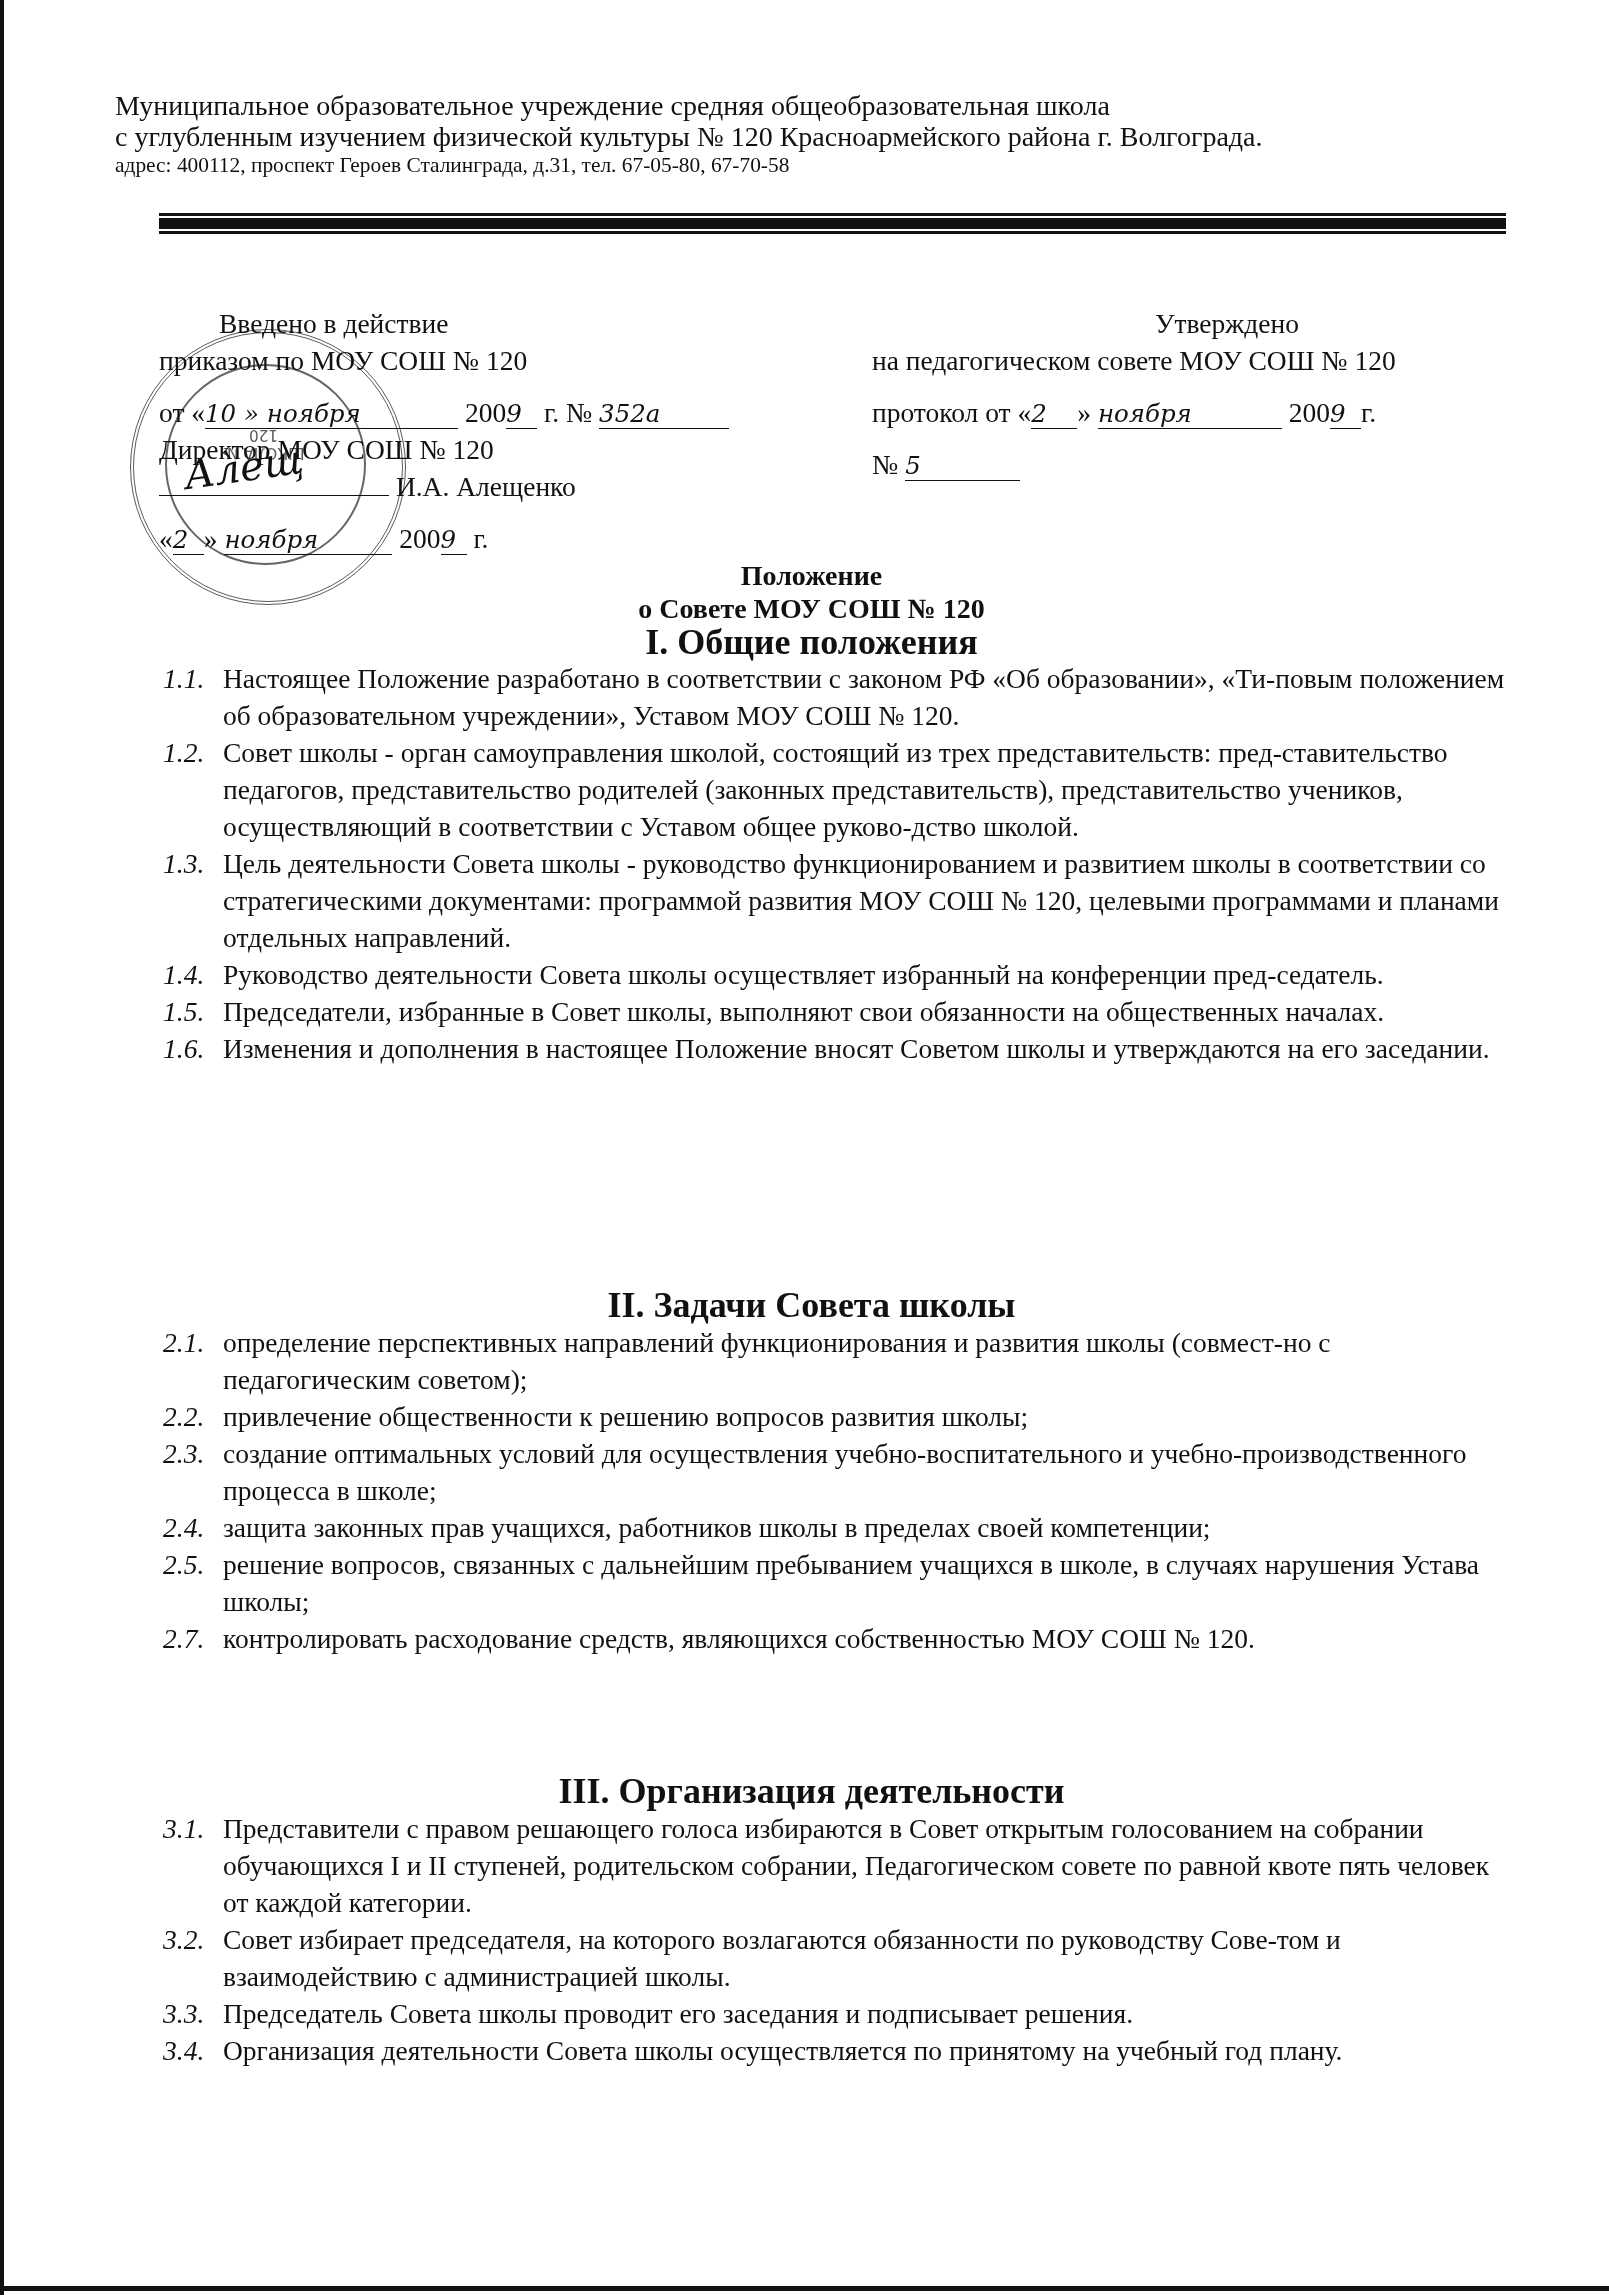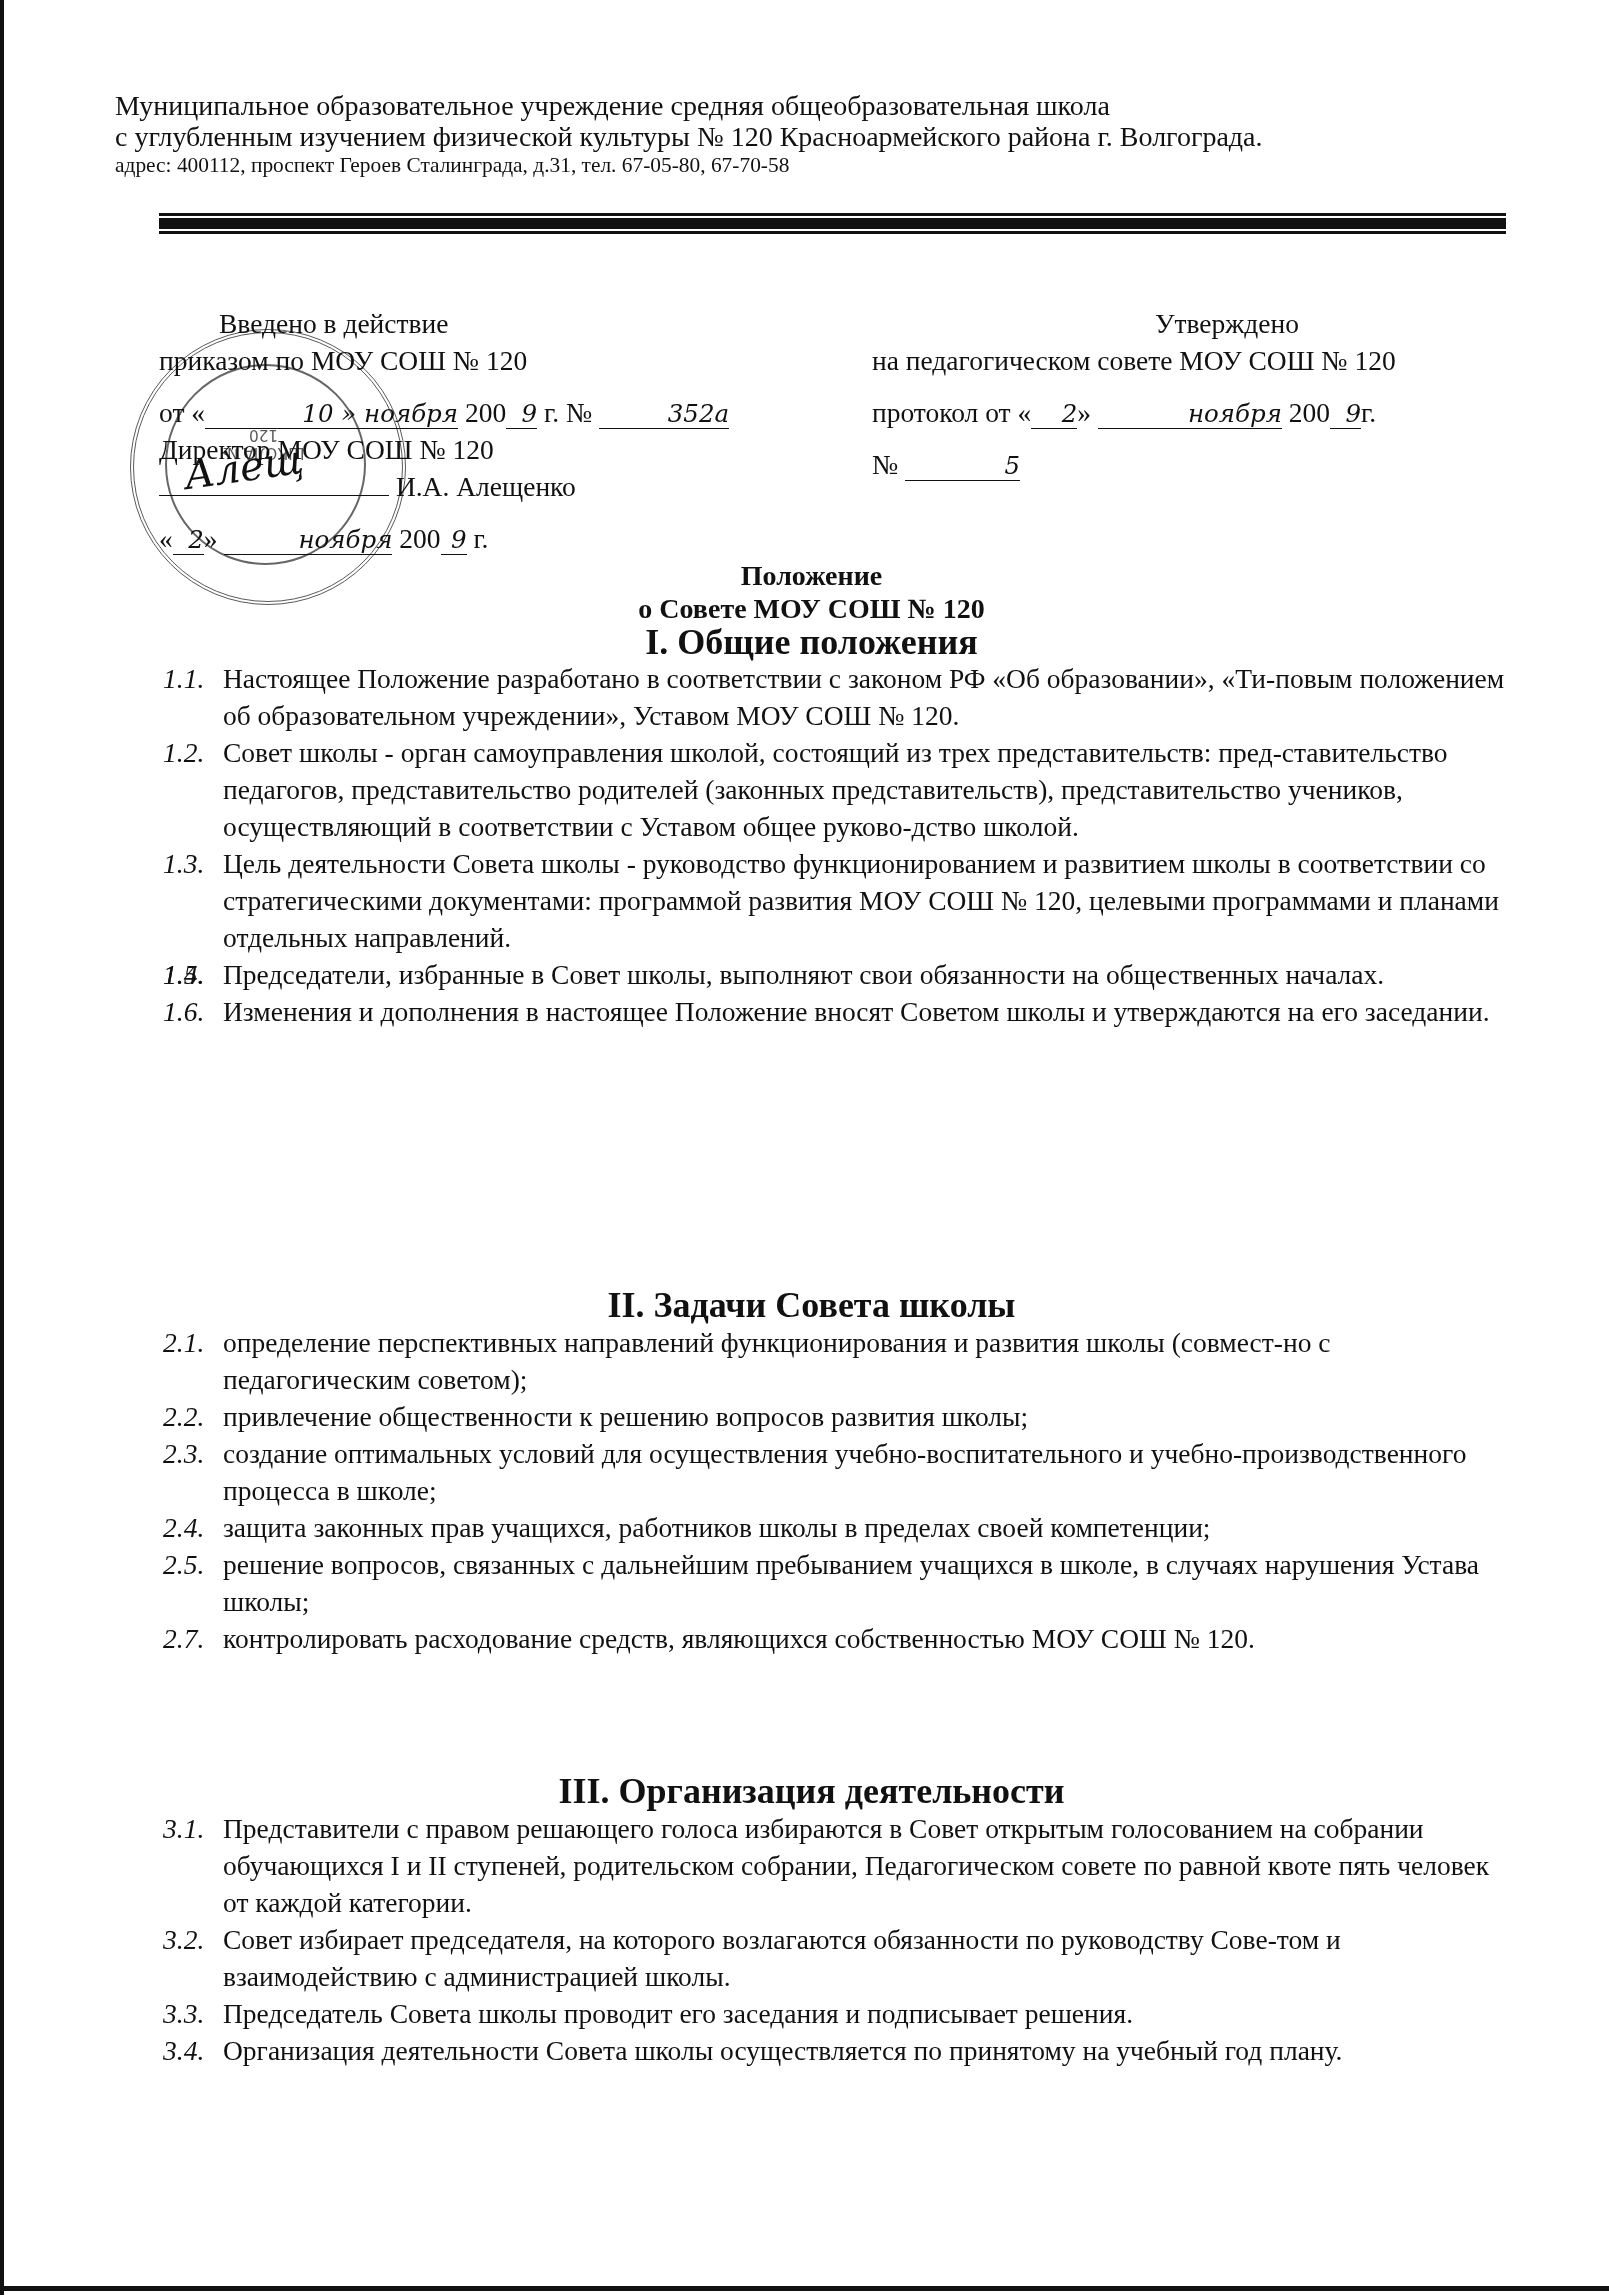--- a/index.html
+++ b/index.html
@@ -27,21 +27,21 @@
     .rule .gap { height: 2.3px; background: #fff; }
     .rule .thick { height: 10.7px; background: #111; }
 
     .approval { position: absolute; font-size: 27.5px; line-height: 37px; }
     .approval-left { left: 159px; top: 305px; width: 627px; }
     .approval-right { left: 872px; top: 305px; width: 643px; }
     .approval .row { white-space: nowrap; }
     .approval .indent { padding-left: 60px; }
     .hand {
       font-family: "DejaVu Serif", serif; font-style: italic; font-size: 24.5px;
-      display: inline-block; border-bottom: 1.5px solid #111; text-align: right;
+      display: inline-block; border-bottom: 1.5px solid #111; text-align: left;
       line-height: 29px;
       margin-top: 20px;
     }
     .blank { display: inline-block; border-bottom: 1.5px solid #111; }
 
     .stamp {
       position: absolute; left: 130px; top: 329px; width: 268px; height: 268px;
       border-radius: 50%; border: 4.6px double #222; opacity: 0.75;
     }
     .stamp-inner {
@@ -137,21 +137,21 @@
 </div>
 
 <div class="doc-title t1">Положение</div>
 <div class="doc-title t2">о Совете МОУ СОШ № 120</div>
 
 <div class="section-heading" style="top:626px">I.  Общие положения</div>
 <div class="clause-list" style="top:660px">
   <div class="clause"><span class="num">1.1.</span><span>Настоящее Положение разработано в соответствии с законом РФ «Об образовании», «Ти-повым положением об образовательном учреждении», Уставом МОУ СОШ № 120.</span></div>
   <div class="clause"><span class="num">1.2.</span><span>Совет школы - орган самоуправления школой, состоящий из трех представительств: пред-ставительство педагогов, представительство родителей (законных представительств), представительство учеников, осуществляющий в соответствии с Уставом общее руково-дство школой.</span></div>
   <div class="clause"><span class="num">1.3.</span><span>Цель деятельности Совета школы - руководство функционированием и развитием школы в соответствии со стратегическими документами: программой развития МОУ СОШ № 120, целевыми программами и планами отдельных направлений.</span></div>
-  <div class="clause"><span class="num">1.4.</span></div>
+  <div class="clause"><span class="num">1.4.</span><span>Руководство деятельности Совета школы осуществляет избранный на конференции пред-седатель.</span></div>
   <div class="clause"><span class="num">1.5.</span><span>Председатели, избранные в Совет школы, выполняют свои обязанности на общественных началах.</span></div>
   <div class="clause"><span class="num">1.6.</span><span>Изменения и дополнения в настоящее Положение вносят Советом школы и утверждаются на его заседании.</span></div>
 </div>
 
 <div class="section-heading" style="top:1289px">II.  Задачи Совета школы</div>
 <div class="clause-list" style="top:1324px">
   <div class="clause"><span class="num">2.1.</span><span>определение перспективных направлений функционирования и развития школы (совмест-но с педагогическим советом);</span></div>
   <div class="clause"><span class="num">2.2.</span><span>привлечение общественности к решению вопросов развития школы;</span></div>
   <div class="clause"><span class="num">2.3.</span><span>создание оптимальных условий для осуществления учебно-воспитательного и учебно-производственного процесса в школе;</span></div>
   <div class="clause"><span class="num">2.4.</span><span>защита законных прав учащихся, работников школы в пределах своей компетенции;</span></div>

